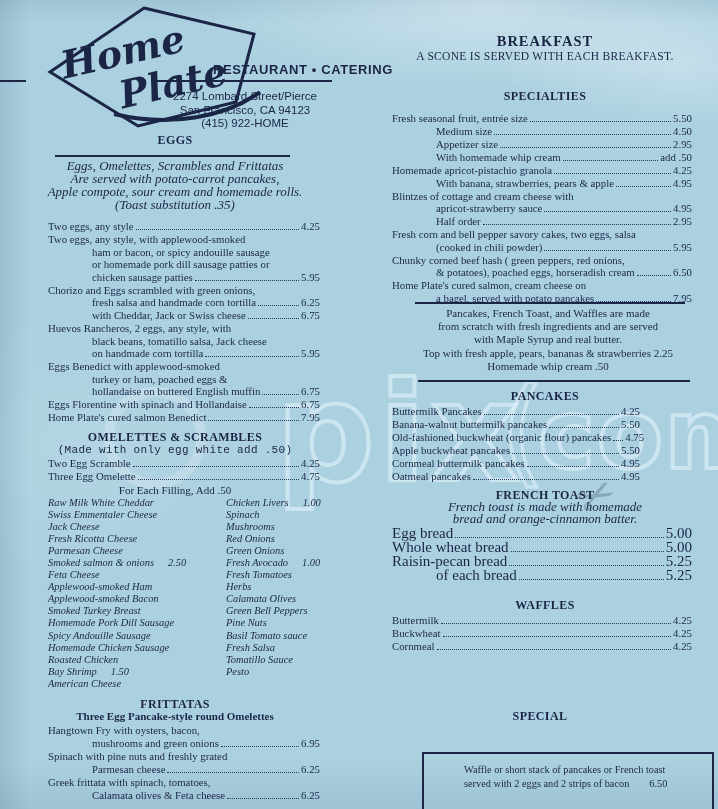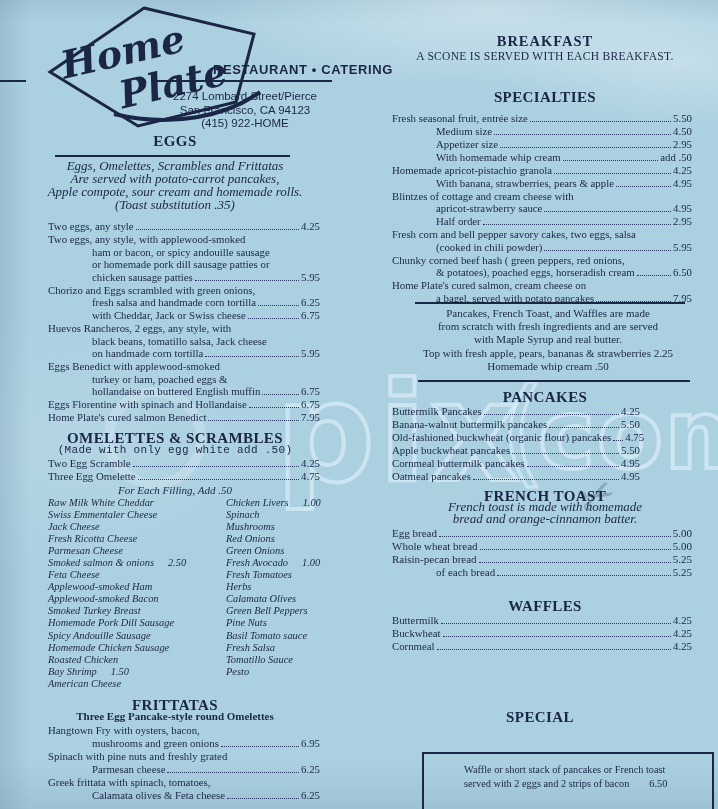--- a/index.html
+++ b/index.html
@@ -10,38 +10,38 @@
     background:
       radial-gradient(ellipse 420px 120px at 68% 1%, rgba(255,255,255,.38), rgba(255,255,255,0) 70%),
       radial-gradient(ellipse 260px 90px at 95% 8%, rgba(255,255,255,.30), rgba(255,255,255,0) 70%),
       radial-gradient(ellipse 300px 200px at 12% 55%, rgba(255,255,255,.10), rgba(255,255,255,0) 70%),
       linear-gradient(90deg, rgba(50,85,110,.14), rgba(50,85,110,0) 4%),
       linear-gradient(0deg, rgba(60,95,120,.12), rgba(60,95,120,0) 6%),
       linear-gradient(180deg, rgba(60,95,120,.10), rgba(60,95,120,0) 3%),
       #abd0e0;
   }
   .abs{position:absolute;}
-  .sec-title{font-weight:bold;text-align:center;font-size:15px;letter-spacing:.4px;}
+  .sec-title{font-weight:bold;text-align:center;font-size:12px;letter-spacing:.4px;}
   .note{font-style:italic;text-align:center;font-size:13px;line-height:12.9px;}
   .caps-sub{text-align:center;font-size:11.5px;letter-spacing:.3px;}
   .rule{background:#1b2546;height:2px;}
   .thin-rule{background:#1b2546;height:1.6px;}
 
   
   .mrow{display:flex;align-items:baseline;}
   .mrow .mtext{white-space:nowrap;}
   .mrow.ind{padding-left:44px;}
   .dots{flex:1;min-width:10px;border-bottom:1.8px dotted #2a3763;margin:0 2px 3px 2px;}
   .price{white-space:nowrap;}
 
   .eggs-items{font-size:10.8px;line-height:12.5px;}
   .two-egg-items{font-size:10.8px;line-height:13.2px;}
   .spec-items{font-size:10.8px;line-height:12.45px;}
   .pan-items{font-size:10.8px;line-height:12.3px;}
-  .ft-items{font-size:11px;line-height:12.8px;}
+  .ft-items{font-size:15px;line-height:12.8px;}
   .waf-items{font-size:10.8px;line-height:12.3px;}
   .frit-items{font-size:10.8px;line-height:13.0px;}
 
   
   .fillings{display:grid;grid-template-columns:178px 1fr;column-gap:0;
     font-style:italic;font-size:10.4px;line-height:12.05px;}
   .fillings .fcol{display:block;}
   .frow .fprice{margin-left:14px;}
 
   .tagline{font-family:"Liberation Sans", sans-serif;font-weight:bold;font-size:13px;letter-spacing:.6px;padding-left:41px;}
@@ -172,21 +172,21 @@
       <span class="mtext">Two Egg Scramble</span>
       <span class="dots"></span>
       <span class="price">4.25</span>
     </div>
     <div class="mrow">
       <span class="mtext">Three Egg Omelette</span>
       <span class="dots"></span>
       <span class="price">4.75</span>
     </div>
   </div>
-<div class="abs" style="left:40px;top:484px;width:270px;text-align:center;font-size:11px;font-style:italic;">For Each Filling, Add .50</div>
+<div class="abs" style="left:40px;top:484px;width:270px;text-align:center;font-size:11px;">For Each Filling, Add .50</div>
 
 <div class="abs fillings" style="left:48px;top:497px;width:280px;">
   <div class="fcol">
       <div class="frow"><span>Raw Milk White Cheddar</span></div>
       <div class="frow"><span>Swiss Emmentaler Cheese</span></div>
       <div class="frow"><span>Jack Cheese</span></div>
       <div class="frow"><span>Fresh Ricotta Cheese</span></div>
       <div class="frow"><span>Parmesan Cheese</span></div>
       <div class="frow"><span>Smoked salmon &amp; onions</span><span class="fprice">2.50</span></div>
       <div class="frow"><span>Feta Cheese</span></div>

